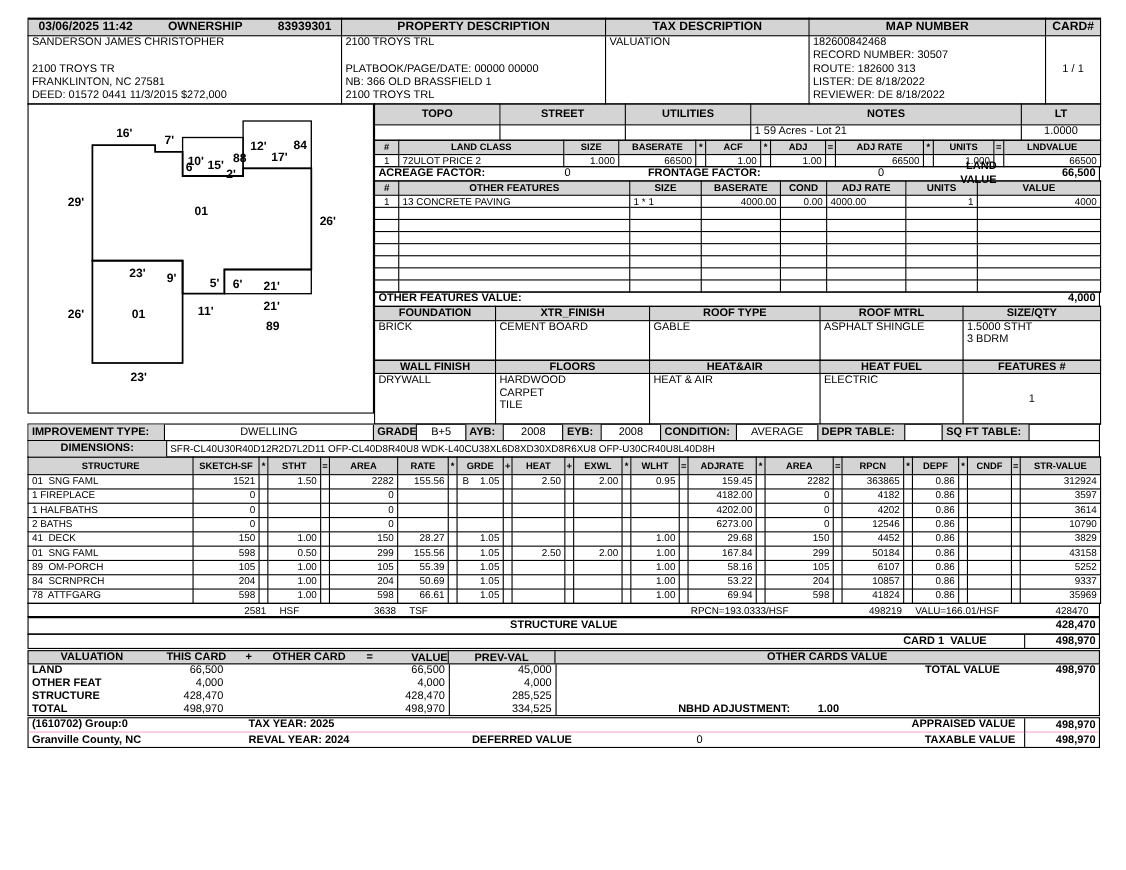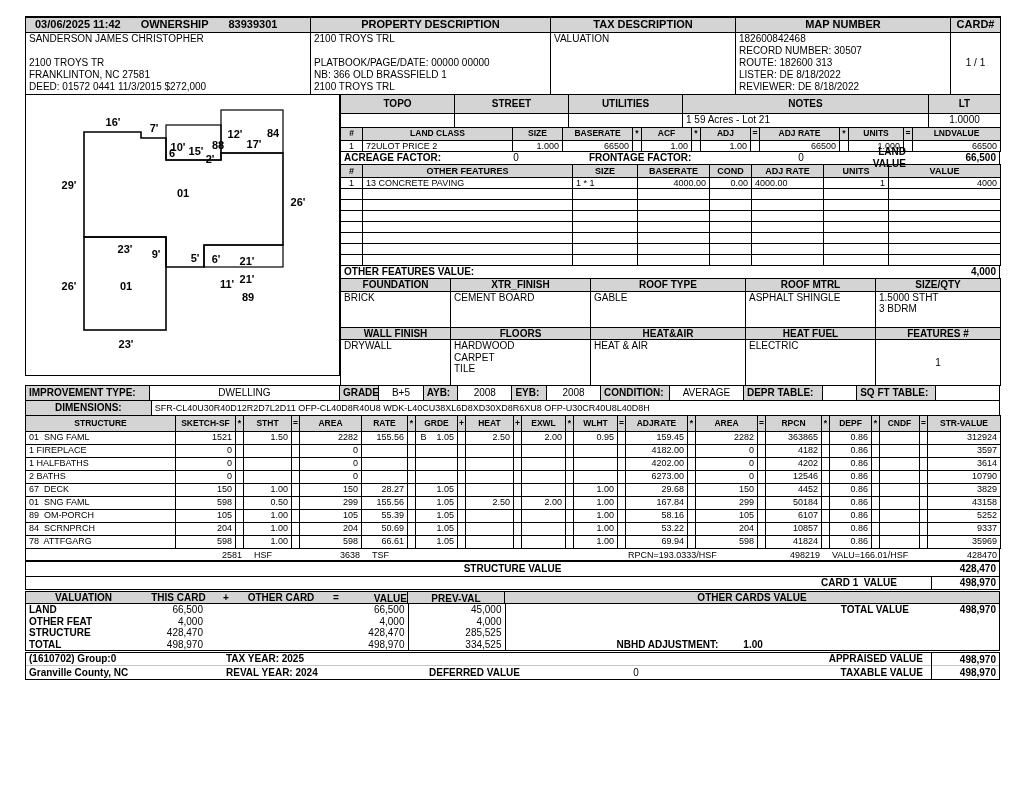--- a/index.html
+++ b/index.html
@@ -7,21 +7,21 @@
 body{width:1024px;height:791px;font-family:"Liberation Sans",sans-serif;color:#000;overflow:hidden}
 #card{width:975px;margin:16px 0 0 25px;font-size:10px;line-height:1.15}
 .b{font-weight:bold}
 table{border-collapse:collapse;table-layout:fixed;width:100%}
 th,td{border:1px solid #000;padding:0 3px;overflow:hidden;white-space:nowrap;font-size:10px;height:12px;vertical-align:top}
 th{background:#d4d4d4;font-weight:bold;text-align:center;vertical-align:middle}
 
 #hdr-table{border-top:2px solid #000}
 #hdr-table th{height:15px;font-size:11px}
 #hdr-table td{height:62px;font-size:10px;line-height:12px}
-#hdr-owner-bar{display:flex;gap:20px;justify-content:flex-start;padding-left:6px}
+#hdr-owner-bar{display:flex;gap:32px;justify-content:flex-start;padding-left:6px}
 .gap-after{margin-bottom:12px}
 #card-num-cell{text-align:center;vertical-align:middle}
 
 #band2{display:flex;margin-top:-1px}
 #sketch{width:315px;height:282px;border:1px solid #000;position:relative;flex:none}
 #rightcol{width:660px;flex:none}
 #rightcol table{margin-top:-1px}
 #rightcol table:first-child{margin-top:0}
 #site-table th{height:19px}
 #site-table td{height:14px}
@@ -51,21 +51,21 @@
 
 #str-table th{height:16px;font-size:8.5px;padding:0 1px}
 #str-table td{height:13px;font-size:9px;text-align:right;white-space:pre}
 #str-table td:nth-child(1){text-align:left}
 
 #subtotal{display:flex;border:1px solid #000;margin-top:-1px;height:13px;align-items:center;font-size:9px}
 #subtotal span{display:block;padding:0 2px;overflow:hidden;white-space:nowrap}
 .w218r{width:218px;text-align:right}.w8{width:8px}.w48{width:48px}
 .w62r{width:62px;text-align:right}.w46{width:46px}.w210{width:210px}
 .w140{width:140px}.w56r{width:56px;text-align:right}.w120{width:120px}
-.flexr{flex:1;text-align:right}
+.flexr{flex:1;text-align:center}
 #structval-row{display:flex;border:1px solid #000;border-top:2px solid #000;margin-top:-1px;height:17px;align-items:center;position:relative}
 #structval-row .ctr{position:absolute;left:0;right:0;text-align:center}
 #structval-row .val{margin-left:auto;padding-right:3px}
 #card1-row{display:flex;border:1px solid #000;margin-top:-1px;height:14px;align-items:center;justify-content:flex-end}
 #card1-row .lab{padding-right:34px;white-space:pre}
 #card1-row .val{width:68px;text-align:right;border-left:1px solid #000;padding-right:3px;height:100%;display:flex;align-items:center;justify-content:flex-end}
 
 #val-head{display:flex;border:1px solid #000;margin-top:1px;height:13px;background:#d4d4d4;font-weight:bold;align-items:center}
 #val-head span{display:block;text-align:center;overflow:hidden}
 .vh1{width:115px}.vh2{width:75px}.vh3{width:20px}.vh4{width:90px}.vh5{width:20px}
@@ -170,21 +170,21 @@
         <span class="sk-label" style="left: 43px; top: 90px;">29'</span>
         <span class="sk-label" style="left: 157px; top: 98px;">01</span>
         <span class="sk-label" style="left: 272px; top: 107px;">26'</span>
         <span class="sk-label" style="left: 99px; top: 154px;">23'</span>
         <span class="sk-label" style="left: 130px; top: 159px;">9'</span>
         <span class="sk-label" style="left: 169px; top: 163px;">5'</span>
         <span class="sk-label" style="left: 190px; top: 164px;">6'</span>
         <span class="sk-label" style="left: 221px; top: 166px;">21'</span>
         <span class="sk-label" style="left: 43px; top: 191px;">26'</span>
         <span class="sk-label" style="left: 100px; top: 191px;">01</span>
-        <span class="sk-label" style="left: 161px; top: 189px; margin-left: 40px;">11'</span>
+        <span class="sk-label" style="left: 161px; top: 189px;">11'</span>
         <span class="sk-label" style="left: 221px; top: 184px;">21'</span>
         <span class="sk-label" style="left: 222px; top: 202px;">89</span>
         <span class="sk-label" style="left: 100px; top: 249px;">23'</span>
       </div>
 
     <div id="rightcol">
       <table id="site-table">
         <colgroup>
             <col style="width:114px">
             <col style="width:114px">
@@ -643,21 +643,21 @@
           <td></td>
           <td>12546</td>
           <td></td>
           <td>0.86</td>
           <td></td>
           <td></td>
           <td></td>
           <td>10790</td>
         </tr>
         <tr>
-          <td>67  DECK</td>
+          <td>41  DECK</td>
           <td>150</td>
           <td></td>
           <td>1.00</td>
           <td></td>
           <td>150</td>
           <td>28.27</td>
           <td></td>
           <td>1.05</td>
           <td></td>
           <td></td>

